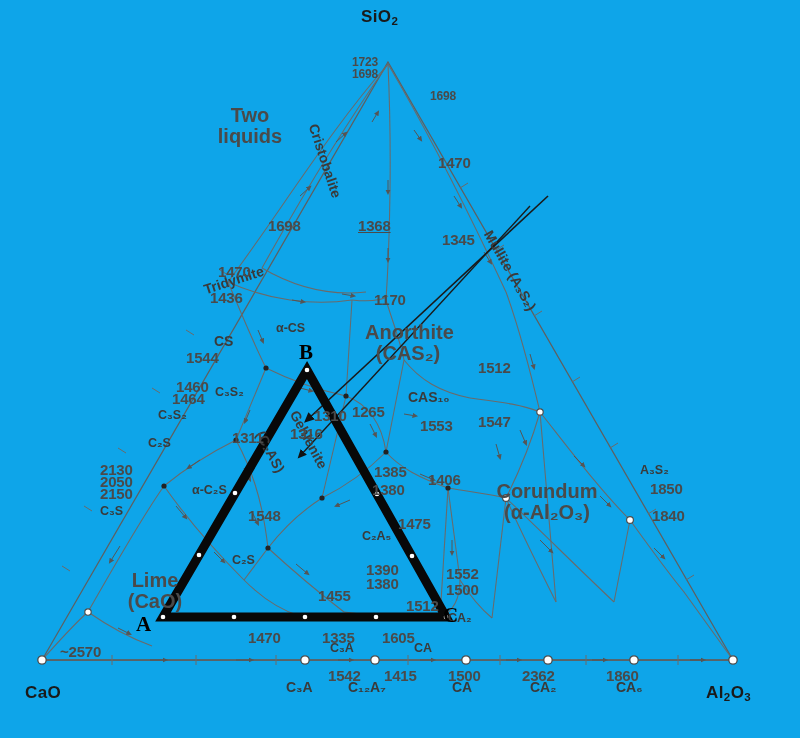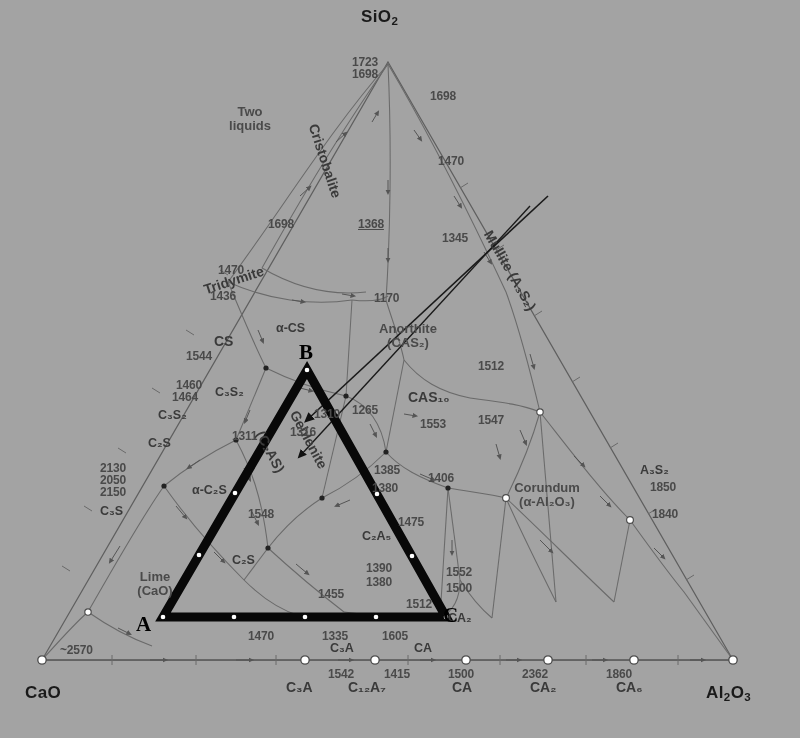--- a/index.html
+++ b/index.html
@@ -1,27 +1,27 @@
 <!DOCTYPE html>
 <html><head>
 <meta charset="utf-8">
 <style>
   html,body{margin:0;padding:0;background:#ffffff;}
   body{width:800px;height:738px;overflow:hidden;
        font-family:"Liberation Sans",sans-serif;color:#000;}
-  #root{position:relative;width:800px;height:738px;background:#a3a3a3;}
+  #root{position:relative;width:800px;height:738px;background:#0ea5e9;}
   svg{position:absolute;left:0;top:0;}
   .lbl{position:absolute;white-space:nowrap;font-family:"Liberation Sans",sans-serif;
        color:#2a2a2a;line-height:1.05;}
   .corner{font-size:17px;font-weight:bold;color:#1a1a1a;letter-spacing:.4px;}
   .phase{font-size:14px;font-weight:bold;color:#3a3a3a;}
   .phase.sm{font-size:12.5px;}
-  .temp{font-size:12px;color:#4a4a4a;font-weight:bold;letter-spacing:-.2px;}
+  .temp{font-size:15px;color:#4a4a4a;font-weight:bold;letter-spacing:-.2px;}
   .temp.t10{font-size:12px;}
-  .region{font-size:13px;font-weight:bold;color:#4a4a4a;text-align:center;}
+  .region{font-size:20px;font-weight:bold;color:#4a4a4a;text-align:center;}
   .rot{transform-origin:left top;}
   .vert{font-size:21px;font-weight:bold;font-family:"Liberation Serif",serif;color:#000;}
   .note{font-family:"Liberation Serif",serif;font-size:17.5px;color:#1c1c1c;
         line-height:1.32;}
   sub{font-size:.68em;vertical-align:-0.22em;}
 </style>
 </head>
 <body>
 
 <div id="root">

